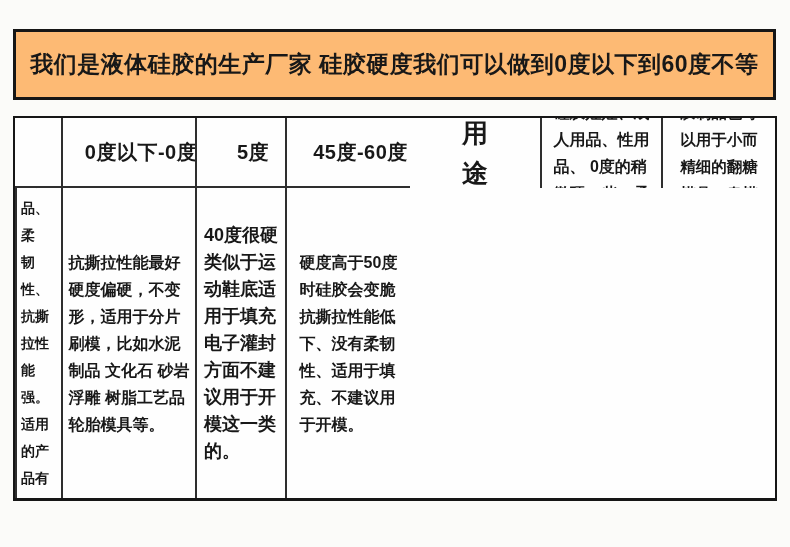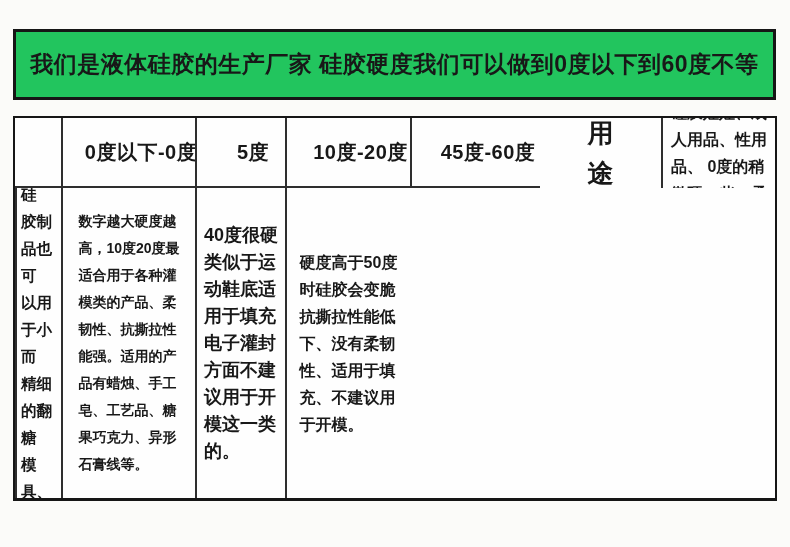--- a/index.html
+++ b/index.html
@@ -17,21 +17,21 @@
 
   
   .banner {
     position: absolute;
     left: 13px;
     top: 29px;
     width: 763px;
     height: 71px;
     box-sizing: border-box;
     border: 3px solid #161616;
-    background: #22c55e;
+    background: #fdba74;
     display: flex;
     align-items: center;
     justify-content: center;
   }
   .banner-text {
     font-size: 23px;
     letter-spacing: 0.5px;
     white-space: nowrap;
   }
 
@@ -92,21 +92,20 @@
 
 <div class="banner">
   <div class="banner-text">我们是液体硅胶的生产厂家 硅胶硬度我们可以做到0度以下到60度不等</div>
 </div>
 
 <div class="grid">
 
   <div class="cell hcell first"></div>
   <div class="cell hcell">0度以下-0度</div>
   <div class="cell hcell">5度</div>
-  <div class="cell hcell">10度-20度</div>
   <div class="cell hcell">45度-60度</div>
 
   <div class="cell bcell first">
     <div class="vertical">硬度用途建议</div>
   </div>
   <div class="cell bcell bc0">
     <div class="txt">0度以下是超
 柔软一般用于
 硅胶娃娃、成
 人用品、性用
@@ -130,20 +129,29 @@
 高，10度20度最
 适合用于各种灌
 模类的产品、柔
 韧性、抗撕拉性
 能强。适用的产
 品有蜡烛、手工
 皂、工艺品、糖
 果巧克力、异形
 石膏线等。</div>
   </div>
+  <div class="cell bcell bc3">
+    <div class="txt">抗撕拉性能最好
+硬度偏硬，不变
+形，适用于分片
+刷模，比如水泥
+制品 文化石 砂岩
+浮雕 树脂工艺品
+轮胎模具等。</div>
+  </div>
   <div class="cell bcell bc4">
     <div class="txt">40度很硬
 类似于运
 动鞋底适
 用于填充
 电子灌封
 方面不建
 议用于开
 模这一类
 的。</div>

